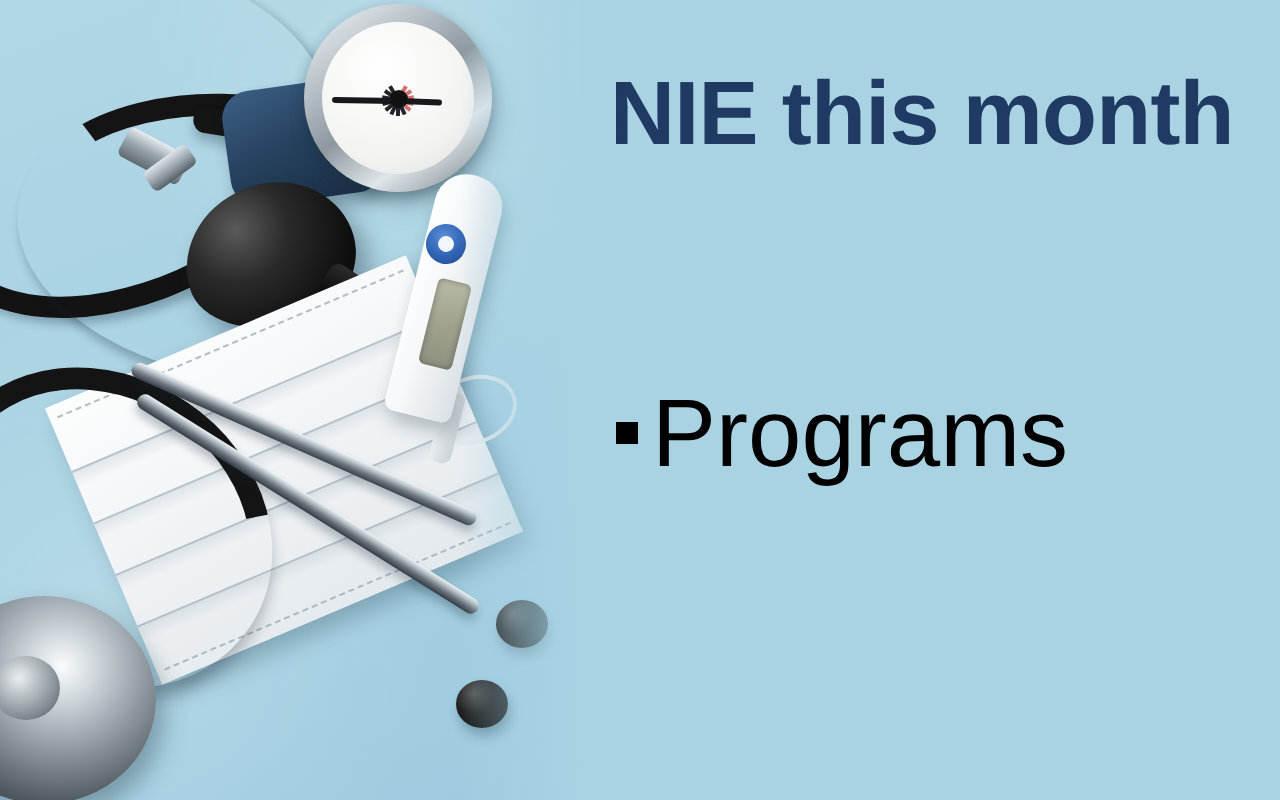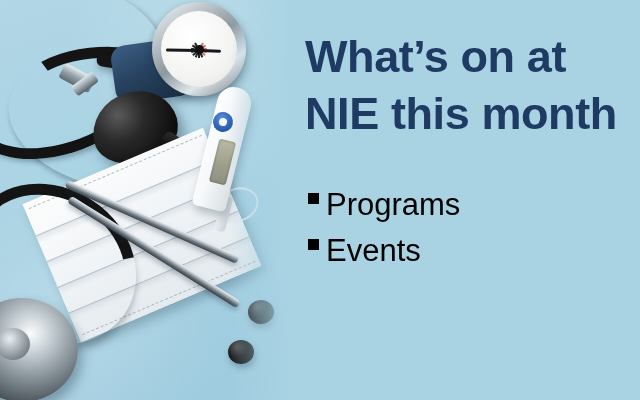--- a/index.html
+++ b/index.html
@@ -345,21 +345,21 @@
     left: 308px;
     top: 182px;
     margin: 0;
     padding: 0;
     list-style: none;
   }
   .bullets li {
     display: flex;
     align-items: baseline;
     color: #000000;
-    font-size: 31px;
+    font-size: 48px;
     line-height: 1.48;
     white-space: nowrap;
   }
   .bullet-sq {
     display: inline-block;
     width: 11px;
     height: 11px;
     background: #000;
     margin-right: 7px;
     position: relative;
@@ -457,28 +457,23 @@
     <div class="chrome-tube-a"></div>
     <div class="chrome-tube-b"></div>
     <div class="eartip e1"></div>
     <div class="eartip e2"></div>
     <div class="chestpiece"></div>
 
     <div class="photo-fade"></div>
   </div>
 
   <div class="headline">
-    <span>What’s on at</span>
     <span class="l2">NIE this month</span>
   </div>
 
   <ul class="bullets">
     <li>
       <span class="bullet-sq"></span>
       <span>Programs</span>
     </li>
-    <li>
-      <span class="bullet-sq"></span>
-      <span>Events</span>
-    </li>
   </ul>
 
 </div>
 
 </body></html>

